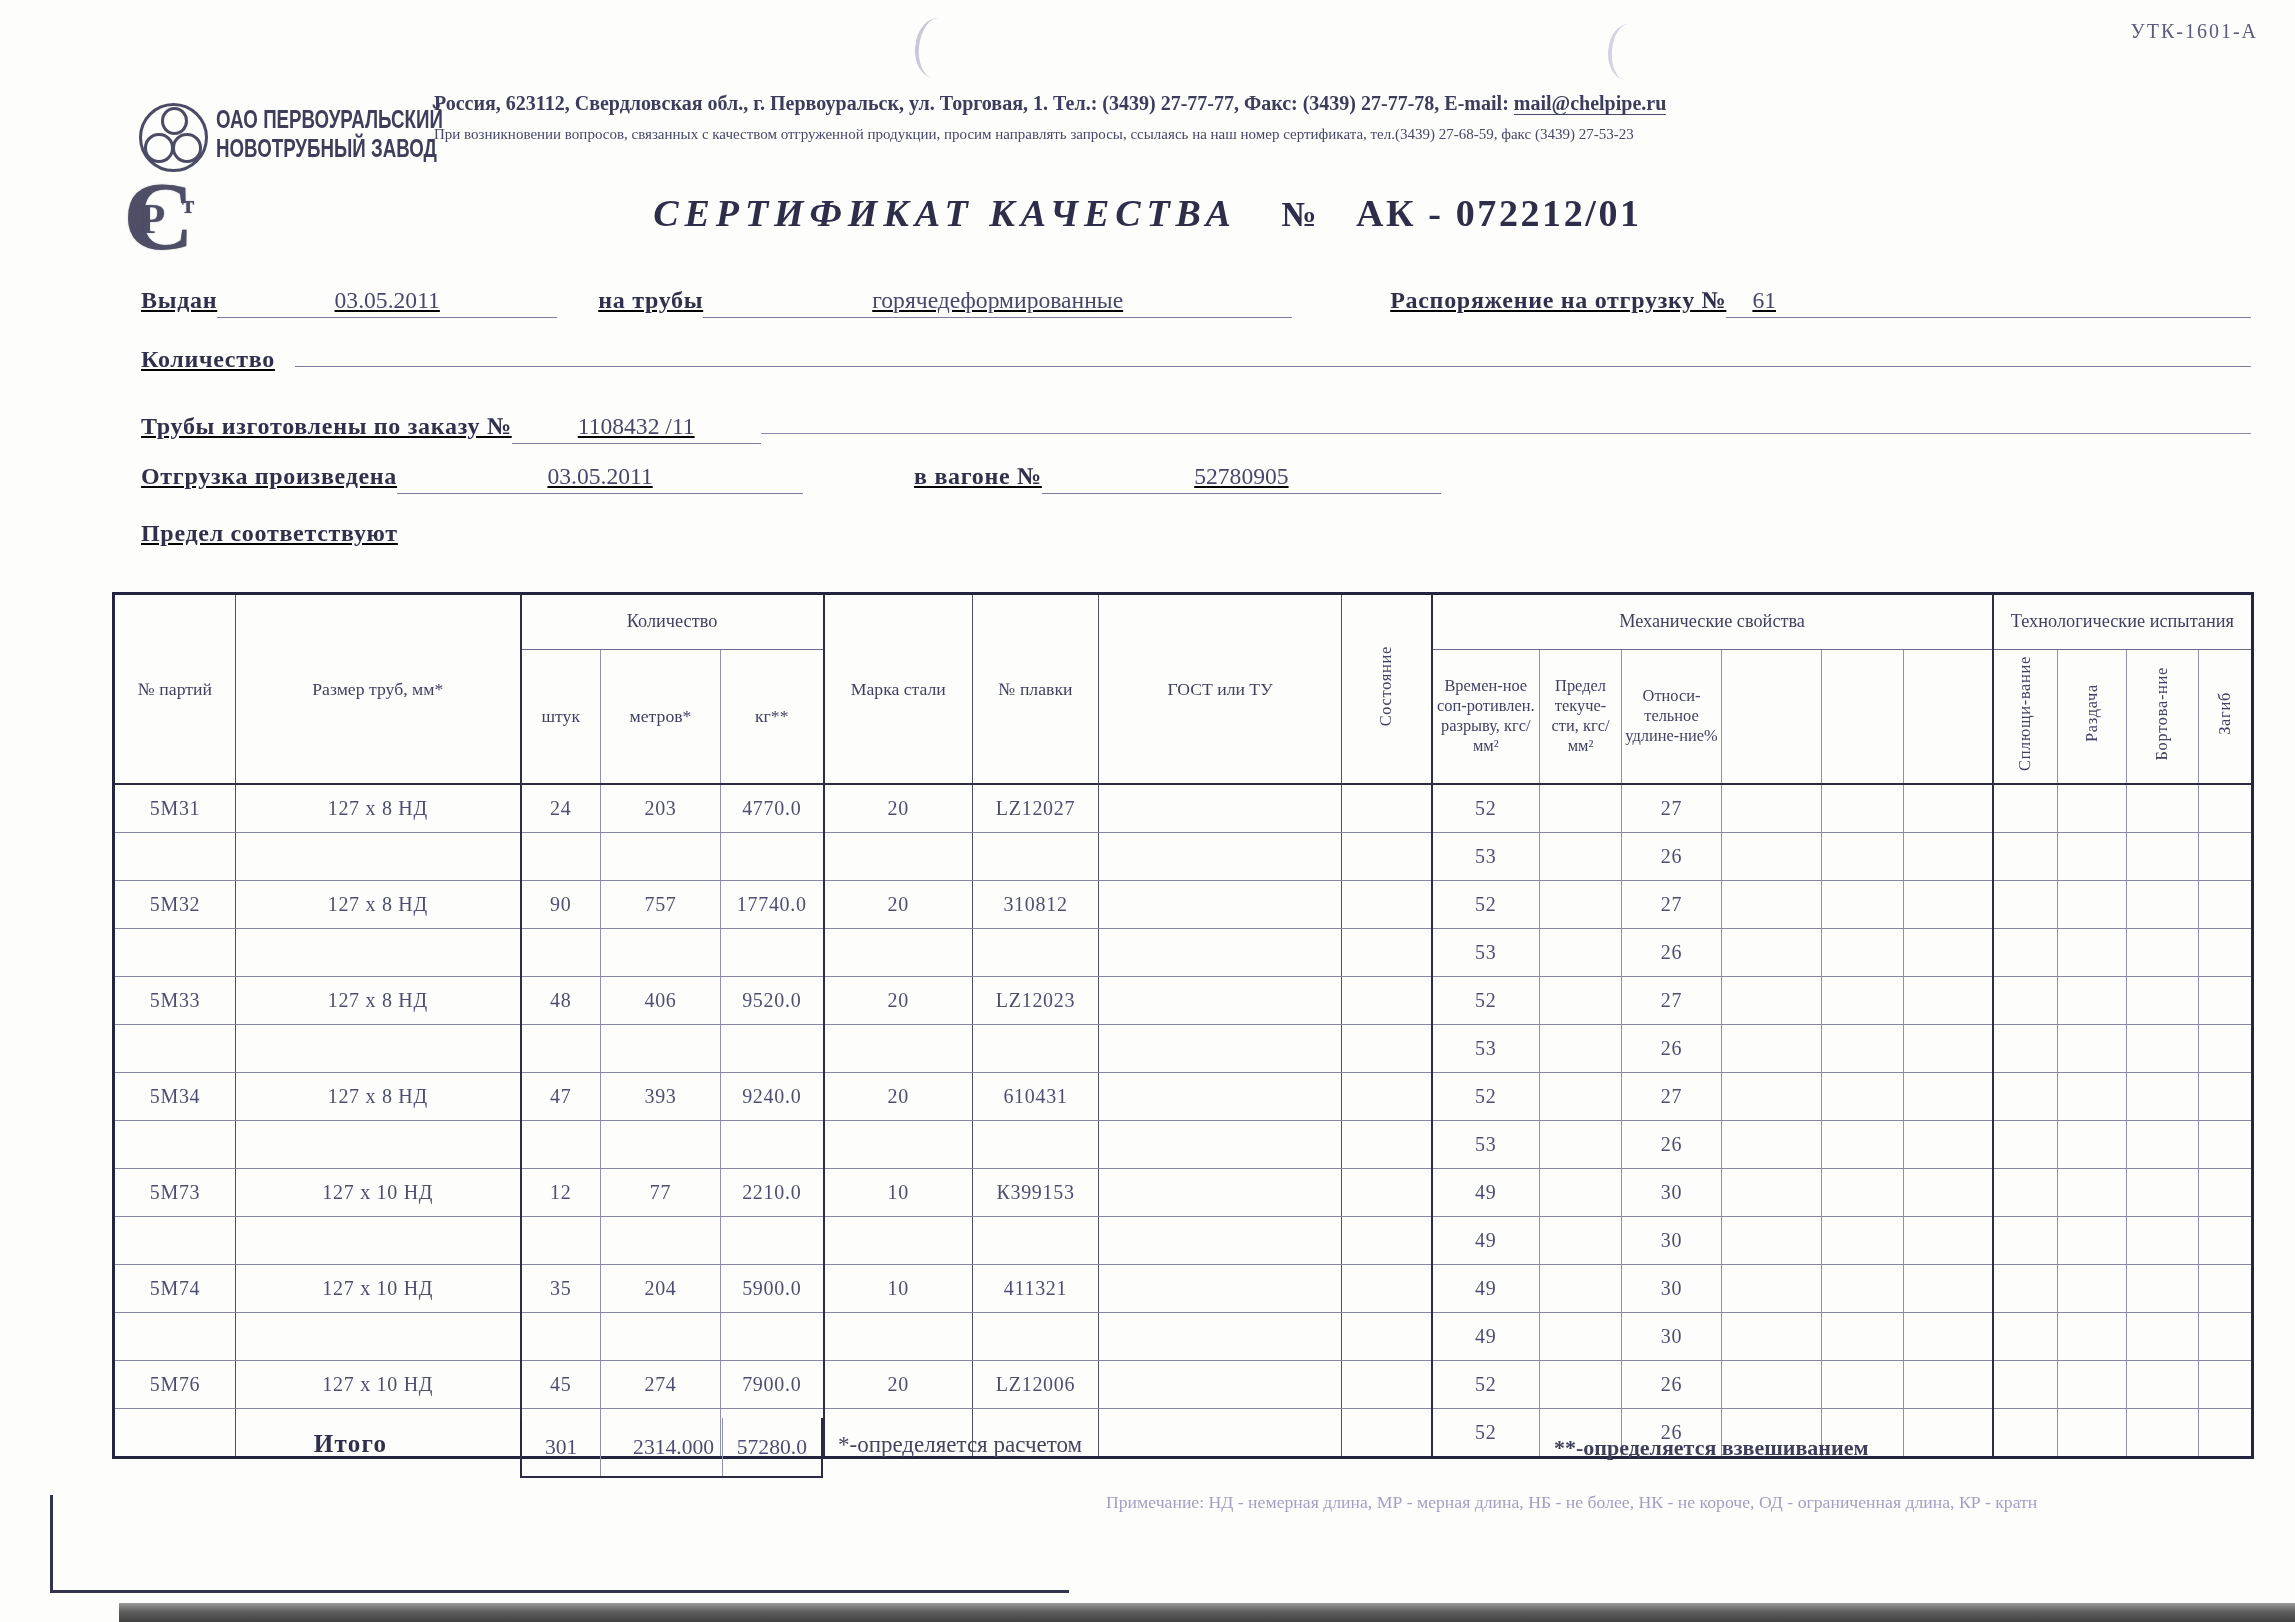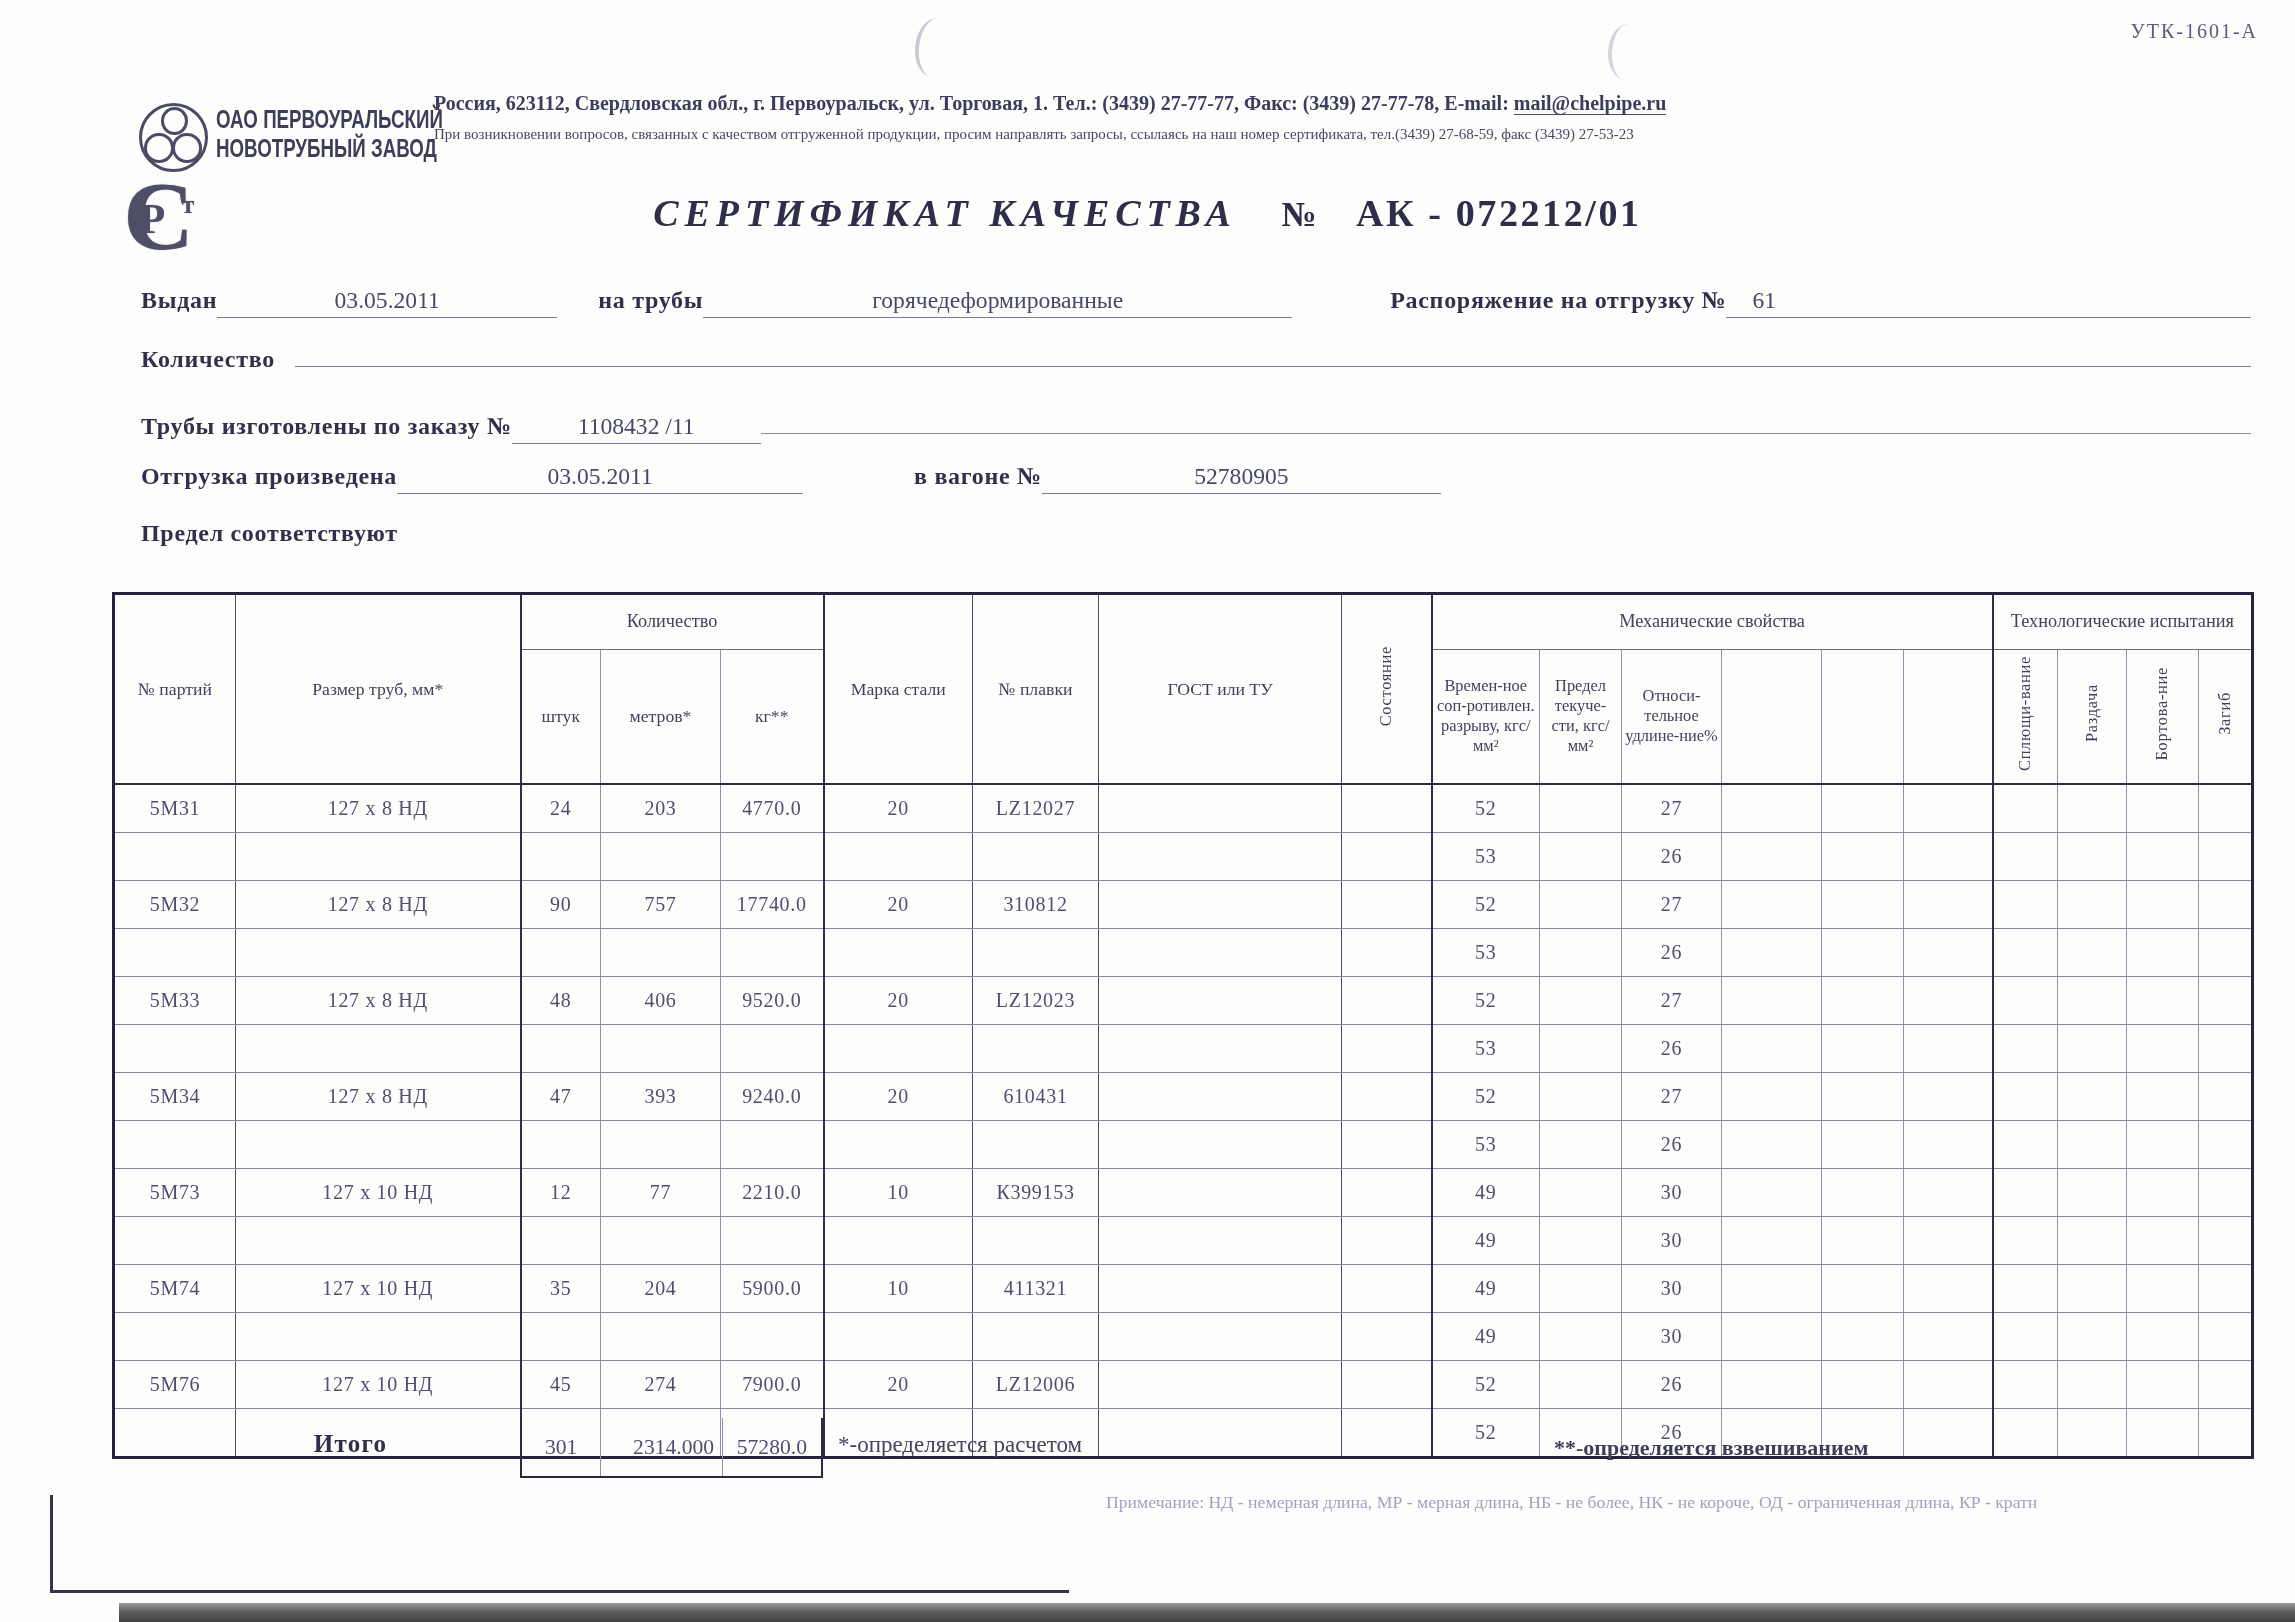--- a/index.html
+++ b/index.html
@@ -30,21 +30,21 @@
   .rst .r{position:absolute;left:17px;top:25px;font-size:43px;font-weight:bold;}
   .rst .t{position:absolute;left:60px;top:22px;font-size:25px;font-weight:bold;}
 
   
   .title{position:absolute;left:0;top:191px;width:2295px;text-align:center;color:#2e2e4a;white-space:nowrap;}
   .title .main{font-style:italic;font-weight:bold;font-size:38px;letter-spacing:5.9px;}
   .title .no{font-weight:bold;font-size:35px;margin-left:42px;}
   .title .num{font-weight:bold;font-size:38px;letter-spacing:2.6px;margin-left:37px;}
 
   
-  .frow{position:absolute;left:141px;right:44px;display:flex;align-items:baseline;}
+  .frow{position:absolute;left:141px;right:44px;display:flex;align-items:baseline;text-decoration:underline;}
   .flabel{font-weight:bold;font-size:24px;color:#30304c;white-space:nowrap;letter-spacing:0.7px;}
   .fval{border-bottom:1.6px solid #7c7c9e;text-align:center;font-size:23.6px;color:#47476b;padding:0 6.5px 2.6px 6.5px;white-space:nowrap;}
   .grow{flex:1 1 auto;border-bottom:1.6px solid #8b8bab;height:29px;}
   .r1{top:287px;} .r2{top:346px;} .r3{top:404px;} .r4{top:463px;} .r5{top:520px;}
 
   
   .tblwrap{position:absolute;left:112px;top:592px;}
   table{border-collapse:collapse;table-layout:fixed;width:2139px;}
   table,td,th{border:1px solid #9090b0;}
   table{border:3.3px solid #242440;}

